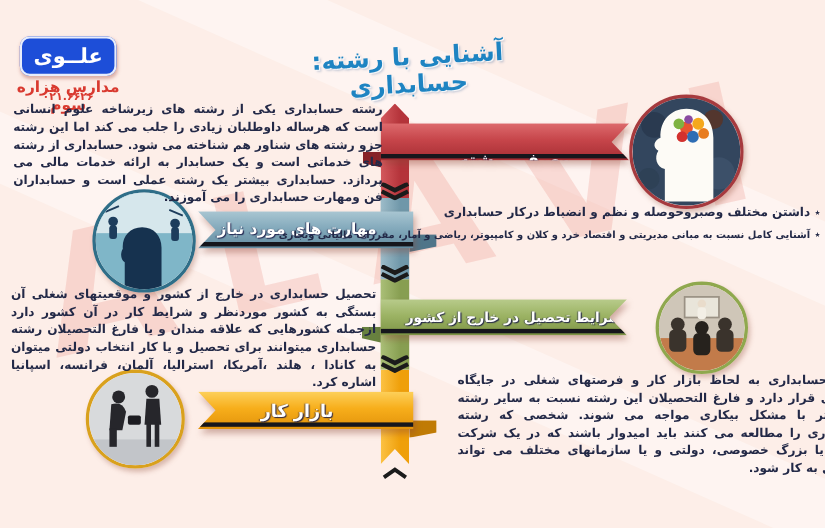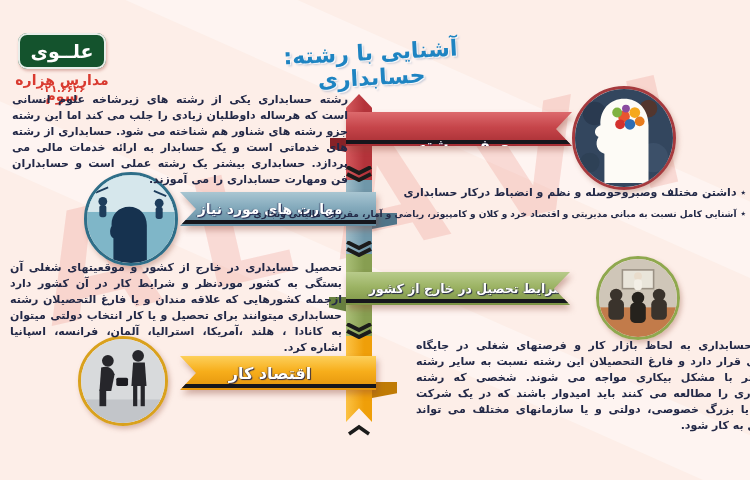--- a/index.html
+++ b/index.html
@@ -6,21 +6,21 @@
   body{font-family:"DejaVu Sans",sans-serif;}
   #stage{position:relative;width:750px;height:480px;background:#fdeee8;overflow:hidden;}
 
   
   .streak{position:absolute;background:rgba(255,255,255,.38);transform:rotate(24deg);pointer-events:none;}
   #wm{position:absolute;left:-30px;top:110px;width:820px;font-size:150px;font-weight:bold;
       color:rgba(231,116,107,.20);letter-spacing:42px;transform:rotate(-13deg);
       text-align:center;z-index:1;user-select:none;}
 
   
-  #logo{position:absolute;left:18px;top:33px;width:88px;height:36px;background:#14532d;
+  #logo{position:absolute;left:18px;top:33px;width:88px;height:36px;background:#1d4ed8;
         border-radius:9px;box-shadow:inset 0 0 0 2px rgba(255,255,255,.9), 1px 2px 3px rgba(160,60,50,.35);
         color:#fff;font-weight:bold;font-size:19px;display:flex;align-items:center;justify-content:center;z-index:5;}
   #logo-tag{position:absolute;left:8px;top:72px;width:108px;text-align:center;color:#d93a30;
             font-size:14px;font-weight:bold;z-index:5;}
   #logo-phone{position:absolute;left:8px;top:83px;width:108px;text-align:center;color:#d93a30;
               font-size:10px;font-weight:bold;letter-spacing:1px;z-index:5;}
   #slogan{position:absolute;right:6px;top:26px;width:250px;direction:rtl;text-align:left;
           color:#e02019;font-size:23px;font-weight:bold;z-index:5;
           text-shadow:1px 1px 0 rgba(120,40,30,.25);}
   #title{position:absolute;left:228px;top:40px;width:286px;direction:rtl;text-align:center;
@@ -137,21 +137,21 @@
       <span class="label">مهارت های مورد نیاز</span>
     </div>
   </div>
   <div class="ribbon-wrap" id="rw3">
     <div class="ribbon notch-right" id="r3">
       <span class="label">شرایط تحصیل در خارج از کشور</span>
     </div>
   </div>
   <div class="ribbon-wrap" id="rw4">
     <div class="ribbon notch-left" id="r4">
-      <span class="label">اقتصاد کار</span>
+      <span class="label">بازار کار</span>
     </div>
   </div>
 
   <div class="para" id="p1">رشته حسابداری یکی از رشته های زیرشاخه علوم انسانی است که هرساله داوطلبان زیادی را جلب می کند اما این رشته جزو رشته های شناور هم شناخته می شود. حسابداری از رشته های خدماتی است و یک حسابدار به ارائه خدمات مالی می پردازد. حسابداری بیشتر یک رشته عملی است و حسابداران فن ومهارت حسابداری را می آموزند.</div>
 
   <div id="bullets">
     <div class="bullet-line">
       <span class="marker">٭</span><span>داشتن مختلف وصبروحوصله و نظم و انضباط درکار حسابداری</span>
     </div>
     <div class="bullet-line small">

